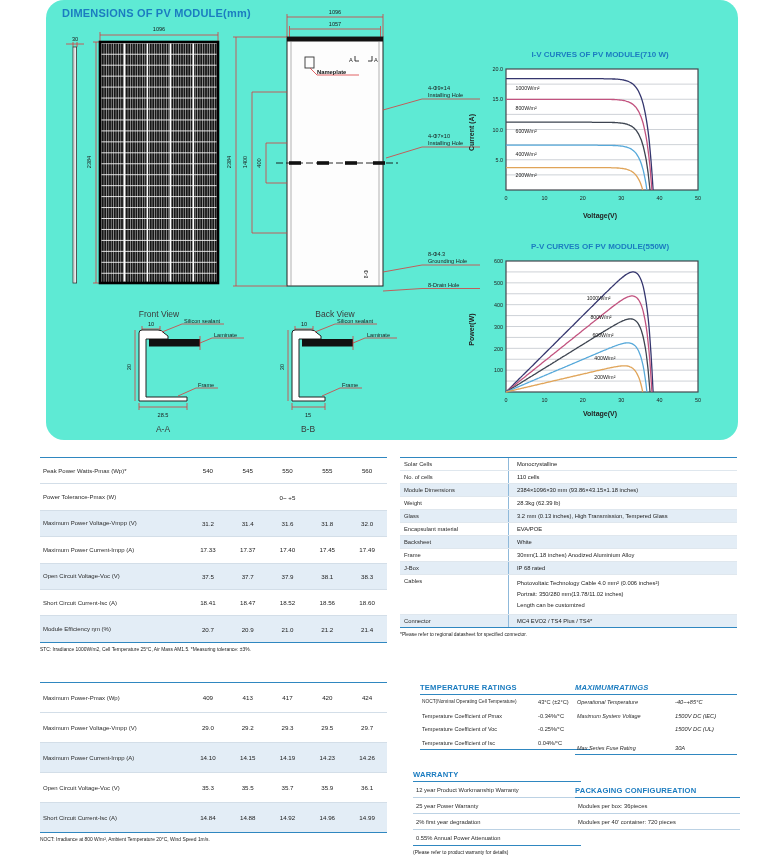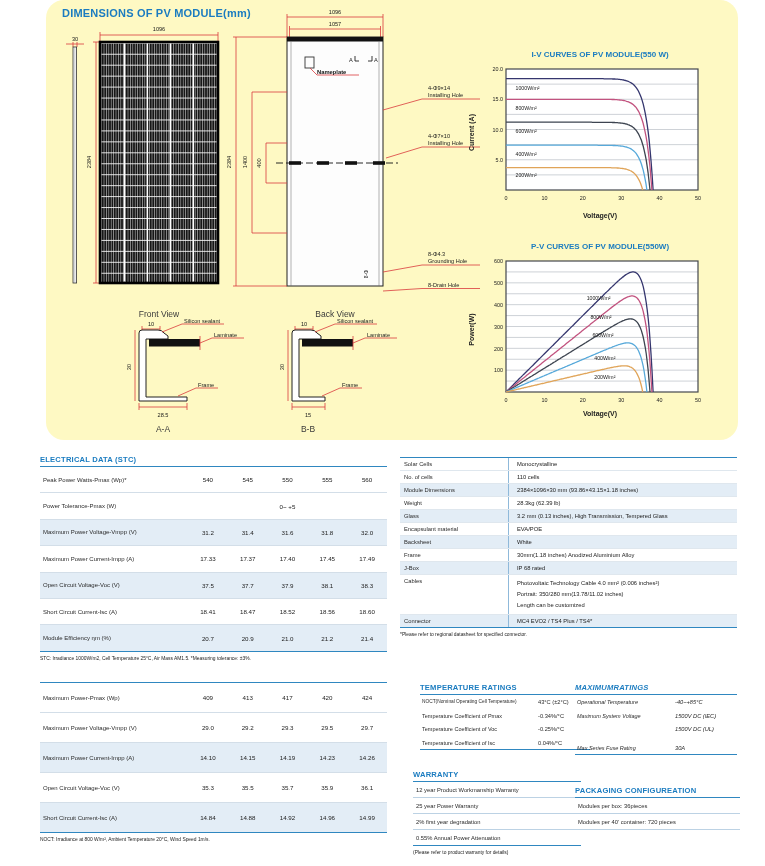--- a/index.html
+++ b/index.html
@@ -1,21 +1,21 @@
 <!DOCTYPE html>
 <html><head>
 <meta charset="utf-8">
 <style>
   * { box-sizing: border-box; }
   html,body { margin:0; padding:0; background:#fff; font-family:"Liberation Sans", sans-serif; }
   body { width:765px; height:866px; position:relative; overflow:hidden; color:#2b2b2b; }
 
   
   .panel { position:absolute; left:46px; top:0; width:692px; height:440px;
-           background:#fef9c3; border-radius:18px; }
+           background:#5eead4; border-radius:18px; }
   .panel-title { position:absolute; left:16px; top:7px; font-size:11px; font-weight:bold;
                  color:#1b7cc0; letter-spacing:.2px; }
 
   svg text { font-family:"Liberation Sans", sans-serif; }
   .dtext  { font-size:5.6px; fill:#1a1a1a; }
   .dbold  { font-size:5.8px; font-weight:bold; fill:#111; }
   .dcap   { font-size:8.5px; fill:#3a3a3a; }
   .dsmall { font-size:5px; fill:#1a1a1a; }
   .redln  { stroke:#d93a3c; stroke-width:0.8; fill:none; }
 
@@ -206,21 +206,21 @@
       <polyline class="redln" points="269,332 289,324 331,324"></polyline>
       <text class="dtext" x="291" y="322.5">Silicon sealant</text>
       <polyline class="redln" points="307,343 319,338 351,338"></polyline>
       <text class="dtext" x="321" y="336.5">Laminate</text>
       <polyline class="redln" points="276,396 294,388 316,388"></polyline>
       <text class="dtext" x="296" y="386.5">Frame</text>
       <text class="dcap" x="262" y="432" text-anchor="middle">B-B</text>
     </g>
   </svg>
 
-  <div class="chart-title" style="left:434px; top:50px;">I-V CURVES OF PV MODULE(550 W)</div>
+  <div class="chart-title" style="left:434px; top:50px;">I-V CURVES OF PV MODULE(710 W)</div>
   <svg style="position:absolute; left:438px; top:64px;" width="224" height="142">
       <rect x="22" y="5" width="192" height="121" fill="#fff"></rect>
       <line x1="22" y1="110.875" x2="214" y2="110.875" stroke="#b9bec6" stroke-width="0.7"></line>
       <line x1="22" y1="95.75" x2="214" y2="95.75" stroke="#b9bec6" stroke-width="0.7"></line>
       <line x1="22" y1="80.625" x2="214" y2="80.625" stroke="#b9bec6" stroke-width="0.7"></line>
       <line x1="22" y1="65.5" x2="214" y2="65.5" stroke="#b9bec6" stroke-width="0.7"></line>
       <line x1="22" y1="50.375" x2="214" y2="50.375" stroke="#b9bec6" stroke-width="0.7"></line>
       <line x1="22" y1="35.25" x2="214" y2="35.25" stroke="#b9bec6" stroke-width="0.7"></line>
       <line x1="22" y1="20.125" x2="214" y2="20.125" stroke="#b9bec6" stroke-width="0.7"></line>
       <rect x="22" y="5" width="192" height="121" fill="none" stroke="#43474e" stroke-width="1.2"></rect>
@@ -284,21 +284,20 @@
       <path d="M22.0 136.0L22.9 135.6L23.9 135.2L24.8 134.8L25.8 134.4L26.7 134.0L27.6 133.6L28.6 133.2L29.5 132.8L30.5 132.4L31.4 132.0L32.3 131.6L33.3 131.2L34.2 130.8L35.2 130.4L36.1 130.0L37.0 129.6L38.0 129.2L38.9 128.8L39.9 128.4L40.8 128.0L41.7 127.6L42.7 127.2L43.6 126.8L44.5 126.4L45.5 126.0L46.4 125.6L47.4 125.2L48.3 124.8L49.2 124.4L50.2 124.0L51.1 123.6L52.1 123.2L53.0 122.8L53.9 122.4L54.9 122.0L55.8 121.6L56.8 121.2L57.7 120.8L58.6 120.4L59.6 120.0L60.5 119.6L61.5 119.2L62.4 118.8L63.3 118.4L64.3 118.0L65.2 117.6L66.2 117.2L67.1 116.8L68.0 116.4L69.0 116.0L69.9 115.6L70.9 115.2L71.8 114.8L72.7 114.4L73.7 114.0L74.6 113.6L75.6 113.2L76.5 112.9L77.4 112.5L78.4 112.1L79.3 111.7L80.3 111.3L81.2 110.9L82.1 110.5L83.1 110.1L84.0 109.7L84.9 109.3L85.9 108.9L86.8 108.5L87.8 108.1L88.7 107.7L89.6 107.3L90.6 106.9L91.5 106.5L92.5 106.1L93.4 105.7L94.3 105.3L95.3 104.9L96.2 104.5L97.2 104.1L98.1 103.7L99.0 103.3L100.0 102.9L100.9 102.5L101.9 102.1L102.8 101.7L103.7 101.3L104.7 100.9L105.6 100.5L106.6 100.1L107.5 99.7L108.4 99.3L109.4 98.9L110.3 98.5L111.3 98.1L112.2 97.7L113.1 97.3L114.1 96.9L115.0 96.5L116.0 96.1L116.9 95.7L117.8 95.3L118.8 94.9L119.7 94.5L120.6 94.1L121.6 93.8L122.5 93.4L123.5 93.0L124.4 92.6L125.3 92.2L126.3 91.8L127.2 91.5L128.2 91.1L129.1 90.7L130.0 90.4L131.0 90.0L131.9 89.7L132.9 89.3L133.8 89.0L134.7 88.7L135.7 88.4L136.6 88.1L137.6 87.8L138.5 87.6L139.4 87.4L140.4 87.2L141.3 87.0L142.3 86.9L143.2 86.9L144.1 86.9L145.1 86.9L146.0 87.1L147.0 87.3L147.9 87.6L148.8 88.1L149.8 88.7L150.7 89.4L151.7 90.4L152.6 91.6L153.5 93.0L154.5 94.8L155.4 96.9L156.4 99.4L157.3 102.4L158.2 105.9L159.2 110.1L160.1 115.1L161.0 121.0L162.0 127.9L162.9 136.0" fill="none" stroke="#57a9da" stroke-width="1.3"></path>
       <text class="serieslabel" x="110.32000000000001" y="103.68666666666667">400W/m²</text>
       <path d="M22.0 136.0L22.9 135.8L23.8 135.6L24.7 135.4L25.6 135.1L26.6 134.9L27.5 134.7L28.4 134.5L29.3 134.3L30.2 134.1L31.1 133.9L32.0 133.7L32.9 133.4L33.8 133.2L34.8 133.0L35.7 132.8L36.6 132.6L37.5 132.4L38.4 132.2L39.3 132.0L40.2 131.7L41.1 131.5L42.0 131.3L43.0 131.1L43.9 130.9L44.8 130.7L45.7 130.5L46.6 130.3L47.5 130.0L48.4 129.8L49.3 129.6L50.3 129.4L51.2 129.2L52.1 129.0L53.0 128.8L53.9 128.5L54.8 128.3L55.7 128.1L56.6 127.9L57.5 127.7L58.5 127.5L59.4 127.3L60.3 127.1L61.2 126.8L62.1 126.6L63.0 126.4L63.9 126.2L64.8 126.0L65.7 125.8L66.7 125.6L67.6 125.4L68.5 125.1L69.4 124.9L70.3 124.7L71.2 124.5L72.1 124.3L73.0 124.1L73.9 123.9L74.9 123.7L75.8 123.4L76.7 123.2L77.6 123.0L78.5 122.8L79.4 122.6L80.3 122.4L81.2 122.2L82.1 122.0L83.1 121.7L84.0 121.5L84.9 121.3L85.8 121.1L86.7 120.9L87.6 120.7L88.5 120.5L89.4 120.2L90.4 120.0L91.3 119.8L92.2 119.6L93.1 119.4L94.0 119.2L94.9 119.0L95.8 118.8L96.7 118.5L97.6 118.3L98.6 118.1L99.5 117.9L100.4 117.7L101.3 117.5L102.2 117.3L103.1 117.1L104.0 116.8L104.9 116.6L105.8 116.4L106.8 116.2L107.7 116.0L108.6 115.8L109.5 115.6L110.4 115.4L111.3 115.1L112.2 114.9L113.1 114.7L114.0 114.5L115.0 114.3L115.9 114.1L116.8 113.9L117.7 113.7L118.6 113.5L119.5 113.3L120.4 113.1L121.3 112.9L122.2 112.7L123.2 112.4L124.1 112.2L125.0 112.1L125.9 111.9L126.8 111.7L127.7 111.5L128.6 111.3L129.5 111.1L130.5 110.9L131.4 110.8L132.3 110.6L133.2 110.5L134.1 110.3L135.0 110.2L135.9 110.1L136.8 110.0L137.7 109.9L138.7 109.8L139.6 109.8L140.5 109.8L141.4 109.8L142.3 109.9L143.2 110.0L144.1 110.2L145.0 110.4L145.9 110.8L146.9 111.2L147.8 111.7L148.7 112.3L149.6 113.1L150.5 114.0L151.4 115.1L152.3 116.5L153.2 118.1L154.1 120.0L155.1 122.2L156.0 124.9L156.9 128.0L157.8 131.7L158.7 136.0" fill="none" stroke="#e0a458" stroke-width="1.3"></path>
       <text class="serieslabel" x="110.32000000000001" y="123.33666666666667">200W/m²</text>
     </svg>
   <div class="chart-xlabel" style="left:434px; top:410px;">Voltage(V)</div>
   <div class="chart-ylabel" style="left:396px; top:325px;">Power(W)</div>
 </div>
 
 <div class="section stc" style="left:40px; top:455px; width:347px;">
-  <div class="sec-title">ELECTRICAL DATA (STC)</div>
   <div class="sec-rule"></div>
   <div class="t-row">
     <div class="lbl">Peak Power Watts-Pmax (Wp)*</div>
     <div class="val">540</div>
     <div class="val">545</div>
     <div class="val">550</div>
     <div class="val">555</div>
     <div class="val">560</div>
   </div>
   <div class="t-row">

